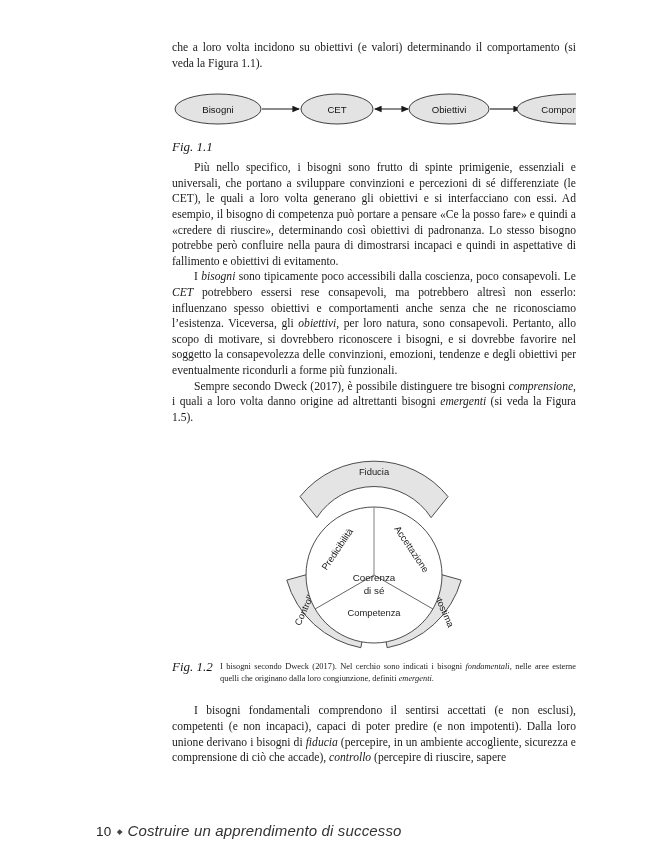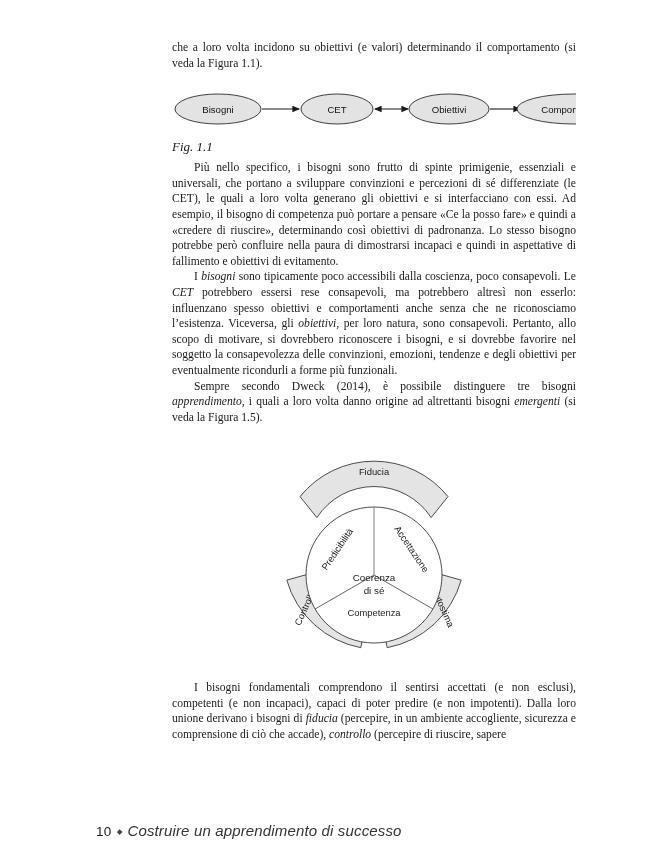--- a/index.html
+++ b/index.html
@@ -175,21 +175,21 @@
     <div class="fig-caption">
       <span class="fig-label">Fig. 1.1</span>
     </div>
 
     <div class="spacer-lg"></div>
 
     <p class="body-par indent">Più nello specifico, i bisogni sono frutto di spinte primigenie, essenziali e universali, che portano a sviluppare convinzioni e percezioni di sé differenziate (le CET), le quali a loro volta generano gli obiettivi e si interfacciano con essi. Ad esempio, il bisogno di competenza può portare a pensare «Ce la posso fare» e quindi a «credere di riuscire», determinando così obiettivi di padronanza. Lo stesso bisogno potrebbe però confluire nella paura di dimostrarsi incapaci e quindi in aspettative di fallimento e obiettivi di evitamento.</p>
 
     <p class="body-par indent"><span>I </span><em>bisogni</em><span> sono tipicamente poco accessibili dalla coscienza, poco consapevoli. Le </span><em>CET</em><span> potrebbero essersi rese consapevoli, ma potrebbero altresì non esserlo: influenzano spesso obiettivi e comportamenti anche senza che ne riconosciamo l’esistenza. Viceversa, gli </span><em>obiettivi</em><span>, per loro natura, sono consapevoli. Pertanto, allo scopo di motivare, si dovrebbero riconoscere i bisogni, e si dovrebbe favorire nel soggetto la consapevolezza delle convinzioni, emozioni, tendenze e degli obiettivi per eventualmente ricondurli a forme più funzionali.</span></p>
 
-    <p class="body-par indent"><span>Sempre secondo Dweck (2014), è possibile distinguere tre bisogni </span><em>apprendimento</em><span>, i quali a loro volta danno origine ad altrettanti bisogni </span><em>emergenti</em><span> (si veda la Figura 1.5).</span></p>
+    <p class="body-par indent"><span>Sempre secondo Dweck (2017), è possibile distinguere tre bisogni </span><em>comprensione</em><span>, i quali a loro volta danno origine ad altrettanti bisogni </span><em>emergenti</em><span> (si veda la Figura 1.5).</span></p>
 
     <div class="fig2wrap">
       <svg class="fig2" width="252" height="212" viewBox="0 0 252 212">
 
         <g>
           <path d="M 52.0 47.6
                    A 95 95 0 0 1 200.0 47.6
                    L 183.1 68.6
                    A 68 68 0 0 0 68.9 68.6
                    Z" fill="#e4e4e4" stroke="#3a3a3a" stroke-width="0.9" stroke-linejoin="round"></path>
@@ -224,20 +224,24 @@
 
         <text class="circ-label" x="161" y="102" text-anchor="middle" transform="rotate(56 161 102)">Accettazione</text>
 
         <text class="circ-label" x="126" y="167" text-anchor="middle">Competenza</text>
 
         <text class="circ-label-center" x="126" y="132" text-anchor="middle">Coerenza</text>
         <text class="circ-label-center" x="126" y="145" text-anchor="middle">di sé</text>
       </svg>
     </div>
 
+    <div class="fig-caption">
+      <span class="fig-label">Fig. 1.2</span>
+      <span>I bisogni secondo Dweck (2017). Nel cerchio sono indicati i bisogni </span><em>fondamentali,</em><span> nelle aree esterne quelli che originano dalla loro congiunzione, definiti </span><em>emergenti</em><span>.</span>
+    </div>
 
     <div class="spacer-lg"></div>
 
     <p class="body-par indent"><span>I bisogni fondamentali comprendono il sentirsi accettati (e non esclusi), competenti (e non incapaci), capaci di poter predire (e non impotenti). Dalla loro unione derivano i bisogni di </span><em>fiducia</em><span> (percepire, in un ambiente accogliente, sicurezza e comprensione di ciò che accade), </span><em>controllo</em><span> (percepire di riuscire, sapere</span></p>
 
   </div>
 
   <div class="footer">
     <span class="pageno">10</span>
     <span class="diamond">◆</span>

